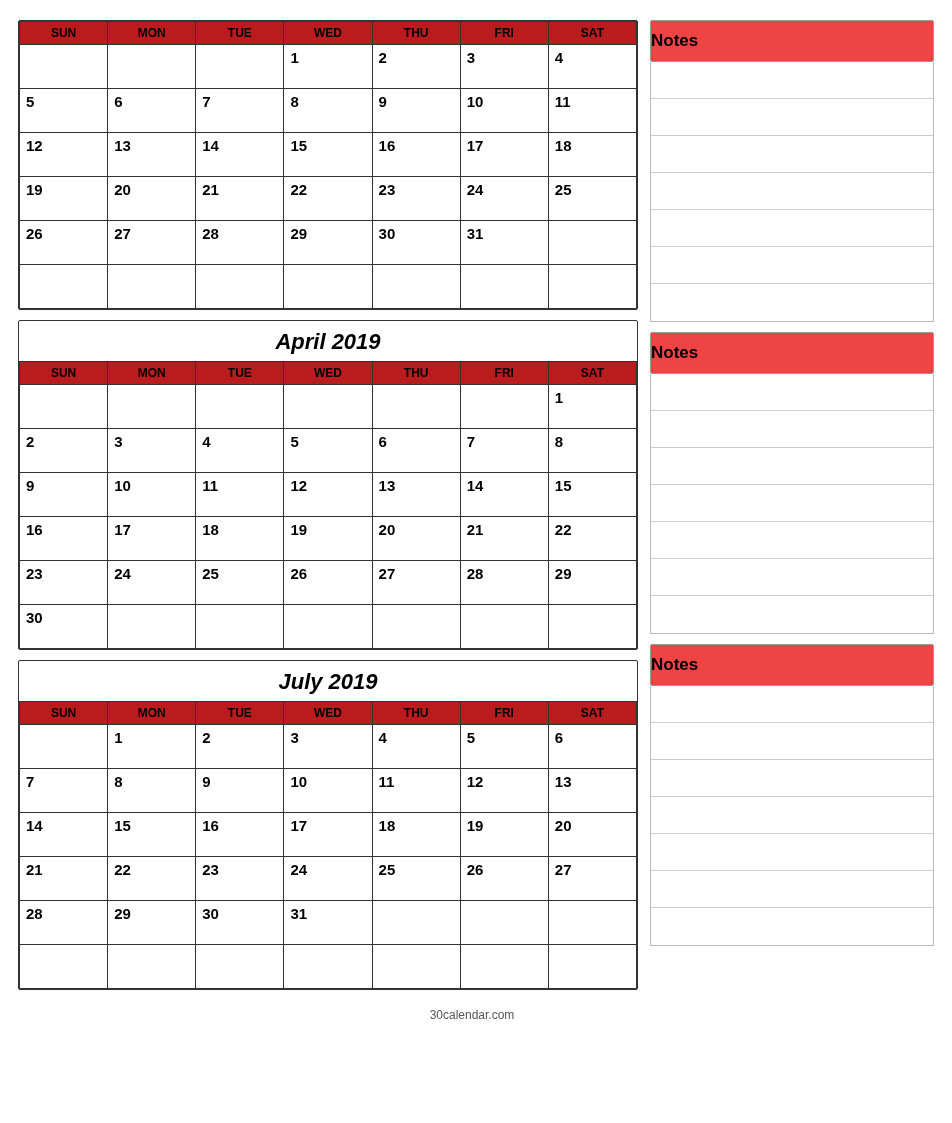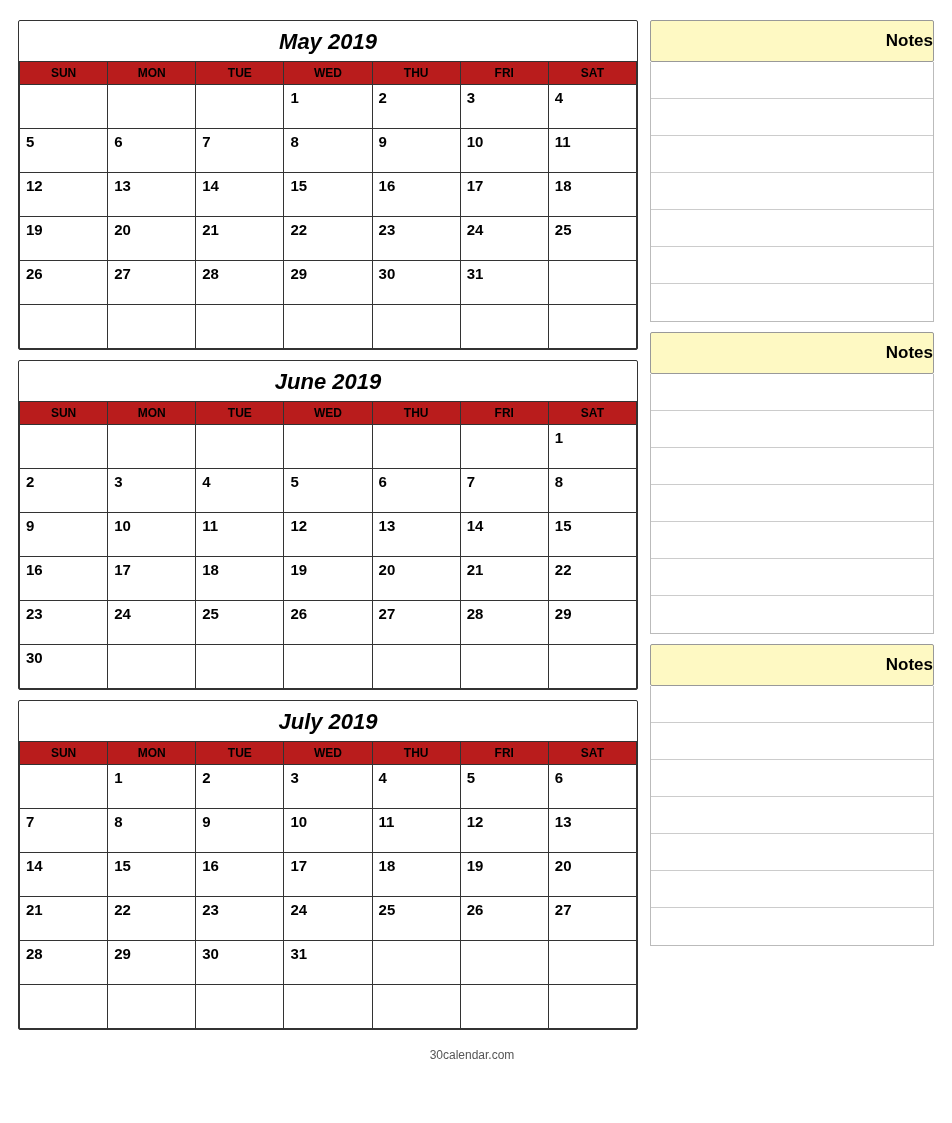--- a/index.html
+++ b/index.html
@@ -60,23 +60,23 @@
       padding: 4px 6px;
       height: 44px;
       width: 88px;
     }
     .notes-section {
       display: flex;
       flex-direction: column;
       gap: 0;
     }
     .notes-header {
-      background: #fef9c3;
+      background: #ef4444;
       border: 1.5px solid #999;
-      text-align: right;
+      text-align: left;
       font-size: 17px;
       font-weight: bold;
       padding: 10px 0;
       border-radius: 2px;
     }
     .notes-lines {
       display: flex;
       flex-direction: column;
       border-left: 1.5px solid #bbb;
       border-right: 1.5px solid #bbb;
@@ -98,21 +98,20 @@
       margin-top: 4px;
     }
   </style>
 </head>
 <body>
 
 <div class="page-wrapper">
   <div class="calendars-column">
 
   <div class="calendar-block">
-        <div class="calendar-title">May 2019</div>
         <table class="cal-table">
           <thead>
             <tr>
               <th>SUN</th>
               <th>MON</th>
               <th>TUE</th>
               <th>WED</th>
               <th>THU</th>
               <th>FRI</th>
               <th>SAT</th>
@@ -170,21 +169,21 @@
               <td></td>
               <td></td>
               <td></td>
               <td></td>
               <td></td>
             </tr>
           </tbody>
         </table>
       </div>
       <div class="calendar-block">
-        <div class="calendar-title">June 2019</div>
+        <div class="calendar-title">April 2019</div>
         <table class="cal-table">
           <thead>
             <tr>
               <th>SUN</th>
               <th>MON</th>
               <th>TUE</th>
               <th>WED</th>
               <th>THU</th>
               <th>FRI</th>
               <th>SAT</th>

